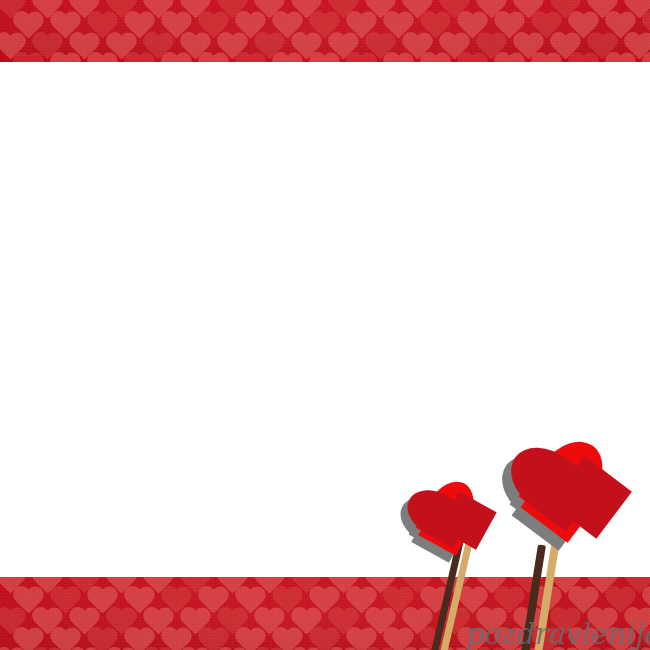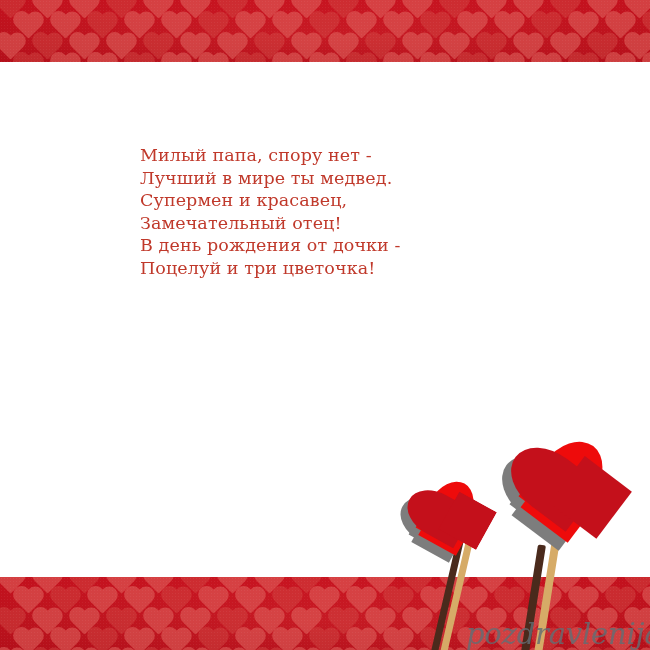--- a/index.html
+++ b/index.html
@@ -234,26 +234,20 @@
         <div class="pat-heart d"></div>
         <div class="pat-heart"></div>
         <div class="pat-heart"></div>
         <div class="pat-heart d"></div>
         <div class="pat-heart"></div>
         <div class="pat-heart"></div>
       </div>
     <div class="banner-dots"></div>
   </div>
 
-  <div id="poem">Милый папа, спору нет -
-Лучший в мире ты медвед.
-Супермен и красавец,
-Замечательный отец!
-В день рождения от дочки -
-Поцелуй и три цветочка!</div>
 
   <div id="bottom-banner" class="banner">
     <div class="banner-bg"></div>
     <div class="heart-row" style="top:-10px; left:-6px;">
         <div class="pat-heart"></div>
         <div class="pat-heart"></div>
         <div class="pat-heart d"></div>
         <div class="pat-heart"></div>
         <div class="pat-heart"></div>
         <div class="pat-heart d"></div>

